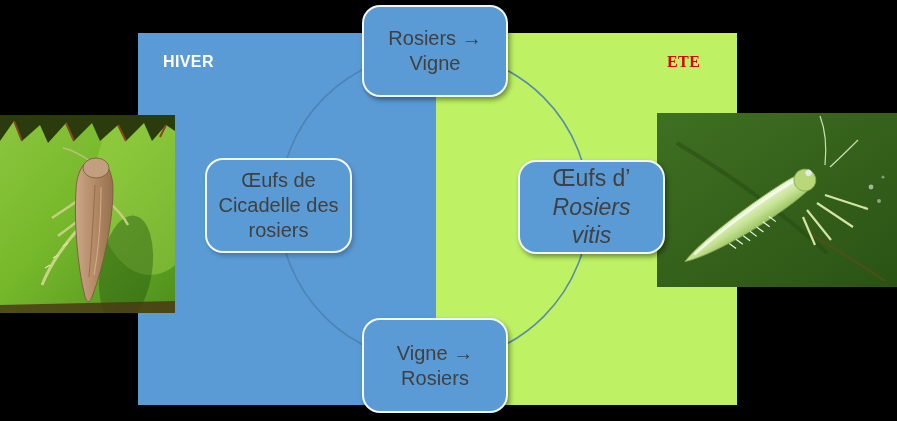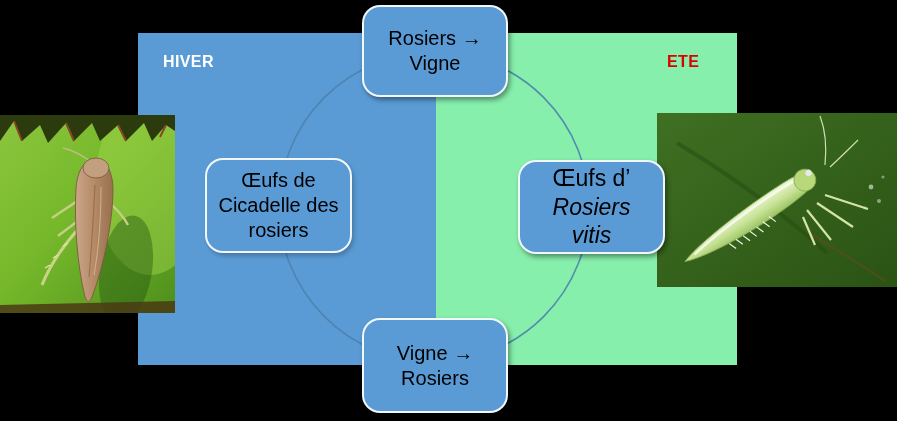--- a/index.html
+++ b/index.html
@@ -1,34 +1,34 @@
 <!DOCTYPE html>
 <html><head>
 <meta charset="utf-8">
 <style>
   html,body{margin:0;padding:0;background:#000;}
   #canvas{
     position:relative;width:897px;height:421px;background:#000;overflow:hidden;
     font-family:"Liberation Sans",sans-serif;
   }
-  .panel{position:absolute;top:33px;height:332px;}
+  .panel{position:absolute;top:33px;height:372px;}
   #winter-panel{left:138px;width:298px;background:#5b9bd5;}
-  #summer-panel{left:436px;width:301px;background:#86efac;}
+  #summer-panel{left:436px;width:301px;background:#bef264;font-family:Liberation Serif, serif;}
   .season-label{position:absolute;top:20px;font-size:16px;font-weight:bold;letter-spacing:.4px;}
   #winter-label{left:25px;color:#ffffff;}
   #summer-label{left:231px;color:#dd0000;}
   #cycle-svg{position:absolute;left:0;top:0;}
   .photo{position:absolute;display:block;}
   #photo-left{left:0;top:115px;}
   #photo-right{left:657px;top:113px;}
   .node{
     position:absolute;box-sizing:border-box;
     background:#5b9bd5;border:2px solid rgba(255,255,255,.92);border-radius:18px;
     box-shadow:2px 3px 5px rgba(0,0,0,.40);
-    color:#000000;display:flex;flex-direction:column;align-items:center;justify-content:center;
+    color:#404040;display:flex;flex-direction:column;align-items:center;justify-content:center;
     text-align:center;font-size:20px;line-height:1.24;
   }
   #node-top{left:362px;top:5px;width:146px;height:92px;}
   #node-bottom{left:362px;top:318px;width:146px;height:95px;}
   #node-left{left:205px;top:158px;width:147px;height:95px;font-size:20px;box-shadow:2px 3px 4px rgba(0,0,0,.22);}
   #node-right{left:518px;top:160px;width:147px;height:94px;font-size:23px;}
   .it{font-style:italic;}
 </style>
 </head>
 <body>

